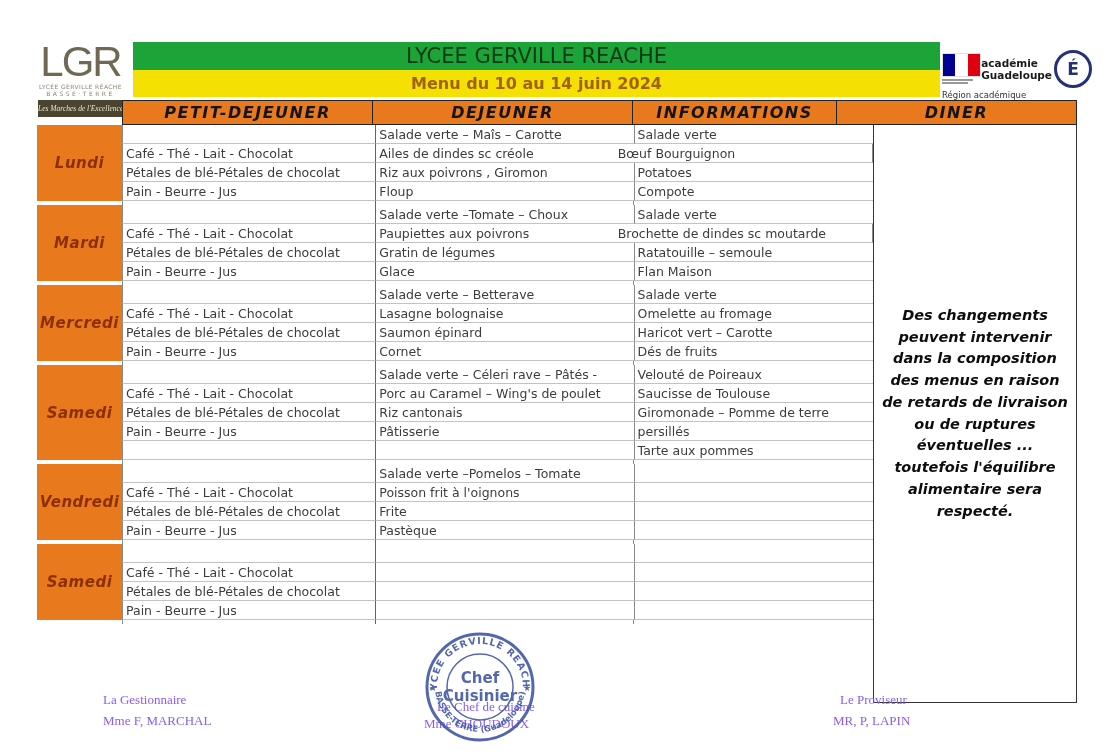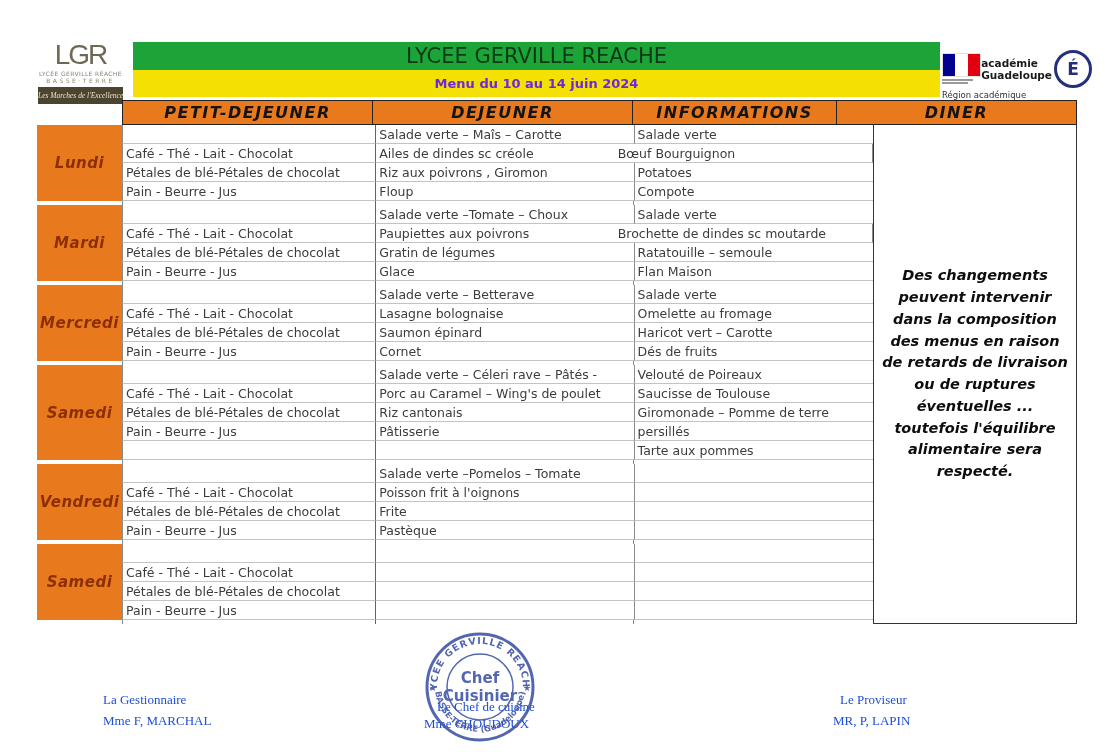--- a/index.html
+++ b/index.html
@@ -1,32 +1,32 @@
 <!DOCTYPE html>
 <html style="--green: #1CA439; --yellow: #F5E003; --orange: #E8791D; --day-text: #8C2F00; --logo-olive: #6E6854; --motto-bg: #4A4430; --stamp-blue: #3C52A4;"><head>
 <meta charset="utf-8">
 <style>
   html,body{margin:0;padding:0;background:#fff;}
   .page{position:relative;width:1112px;height:752px;background:#fff;overflow:hidden;
         font-family:"DejaVu Sans",sans-serif;}
 
   
   .logo-block{position:absolute;left:38px;top:42px;width:85px;height:81px;text-align:center;}
-  .lgr{font-size:28px;line-height:0.95;color:var(--logo-olive);letter-spacing:-2px;
+  .lgr{font-size:42px;line-height:0.95;color:var(--logo-olive);letter-spacing:-2px;
        font-family:"Liberation Sans",sans-serif;}
   .lgr-sub1{font-size:6px;letter-spacing:0.4px;color:#8a8472;margin-top:1px;white-space:nowrap;}
   .lgr-sub2{font-size:6px;letter-spacing:2.5px;color:#8a8472;}
   .lgr-motto{margin-top:3px;background:var(--motto-bg);color:#ece4c6;font-style:italic;
              font-size:7.5px;padding:4px 0;font-family:"Liberation Serif",serif;white-space:nowrap;}
 
   
   .green-band{position:absolute;left:133px;top:42px;width:807px;height:28px;background:var(--green);
               display:flex;align-items:center;justify-content:center;font-size:21px;color:#0b3a14;}
   .yellow-band{position:absolute;left:133px;top:70px;width:807px;height:27px;background:var(--yellow);
-               display:flex;align-items:center;justify-content:center;font-weight:bold;font-size:13px;color:#6d28d9;}
+               display:flex;align-items:center;justify-content:center;font-weight:bold;font-size:16px;color:#a16207;}
 
   
   .gov-block{position:absolute;left:942px;top:50px;width:150px;}
   .gov-row{display:flex;align-items:center;}
   .flag{width:42px;}
   .flag-tri{display:flex;height:22px;border:1px solid #e0e0e0;}
   .flag-b{flex:1;background:#000091}.flag-w{flex:1;background:#fff}.flag-r{flex:1;background:#e1000f}
   .flag-sub{margin-top:2px;}
   .flag-sub div{height:2px;background:#9a9a9a;margin-bottom:1px;}
   .acad-name{font-size:10.5px;font-weight:bold;text-align:left;line-height:1.15;color:#1a1a1a;
@@ -51,27 +51,27 @@
   .rows{width:751px;}
   .menu-row{display:flex;height:19px;box-sizing:border-box;}
   .menu-cell{box-sizing:border-box;border-bottom:1px solid #c3c3c3;padding:1px 3px 0;
              font-size:12.5px;color:#3c3c3c;white-space:nowrap;overflow:hidden;line-height:17px;}
   .menu-cell.c0{width:256px;border-left:1px solid #8a8a8a;border-right:1px solid #c2410c;}
   .menu-cell.c1{width:260px;border-right:1px solid #8a8a8a;}
   .menu-cell.c2{width:240px;}
   .gap-row{display:flex;height:4px;}
   .gap-row .menu-cell{border-bottom:none;height:4px;padding:0;}
 
-  .info-col{position:absolute;left:836px;top:25px;width:204px;height:499px;box-sizing:border-box;
+  .info-col{position:absolute;left:836px;top:25px;width:204px;height:578px;box-sizing:border-box;
             border:1px solid #333;border-top:none;background:#fff;display:flex;align-items:center;}
   .info-text{width:100%;padding:0 5px;text-align:center;font-weight:bold;font-style:italic;
              font-size:14.5px;line-height:1.5;color:#0d0d0d;}
 
   
-  .sig{position:absolute;font-family:"Liberation Serif",serif;font-size:13px;color:#1d4ed8;white-space:nowrap;}
+  .sig{position:absolute;font-family:"Liberation Serif",serif;font-size:13px;color:#8b5cf6;white-space:nowrap;}
   .stamp{position:absolute;left:405px;top:628px;z-index:2;opacity:0.88;}
 </style>
 </head>
 <body>
 
 <div class="page">
 
   <div class="logo-block">
     <div class="lgr">LGR</div>
     <div class="lgr-sub1">LYCÉE GERVILLE RÉACHE</div>

